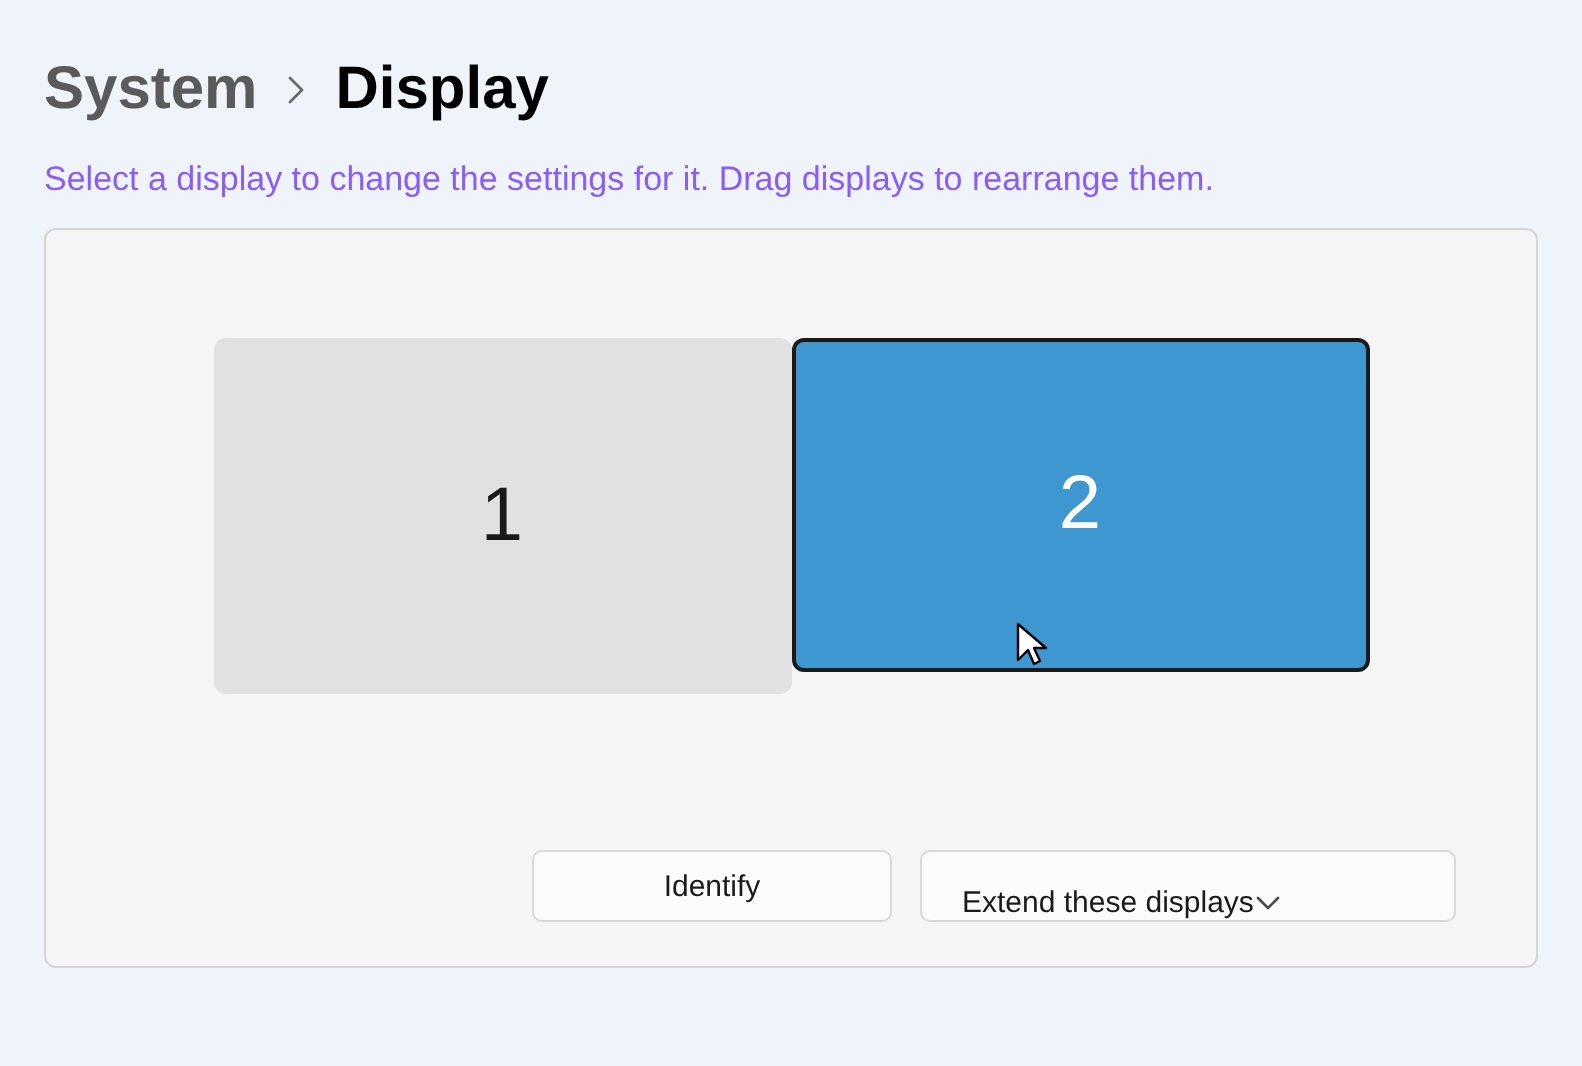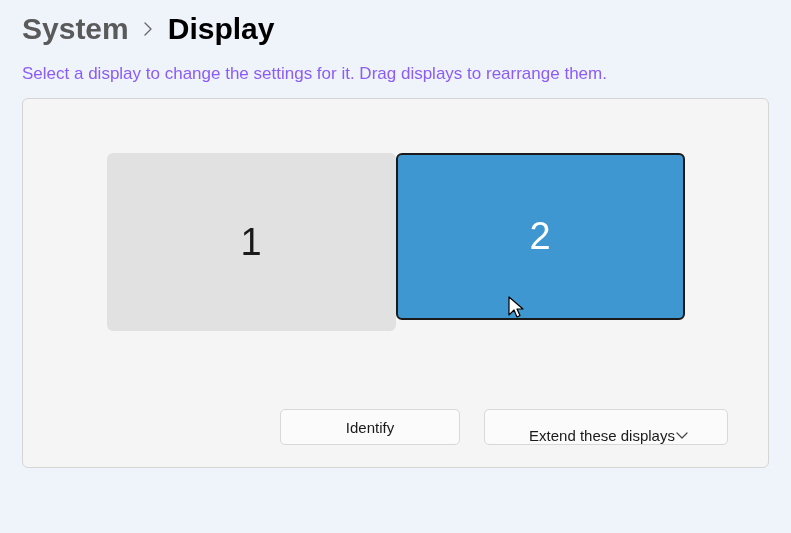--- a/index.html
+++ b/index.html
@@ -9,21 +9,21 @@
       background: #eff4fb;
       font-family: "Segoe UI", -apple-system, sans-serif;
       color: #1a1a1a;
       overflow: hidden;
       position: relative;
     }
     .breadcrumb {
       display: flex;
       align-items: center;
       gap: 14px;
-      padding: 12px 22px 18px 22px;
+      padding: 28px 22px 18px 22px;
     }
     .breadcrumb-parent {
       font-size: 30px;
       font-weight: 600;
       color: #5a5a5a;
       cursor: pointer;
     }
     .breadcrumb-sep { font-size: 22px; color: #6a6a6a; }
     .breadcrumb-current { font-size: 30px; font-weight: 600; color: #000000; }
     .helper {
@@ -64,39 +64,39 @@
     .monitor-2 {
       background: #3f97d1;
       color: #ffffff;
       border: 2px solid #1a1a1a;
       height: 167px;
       position: relative;
     }
     .actions {
       display: flex;
       justify-content: flex-end;
-      gap: 24px;
+      gap: 14px;
       margin-top: 40px;
     }
     .btn {
       background: #fbfbfb;
       border: 1px solid #d8d8d8;
       border-radius: 5px;
       height: 36px;
       font-size: 15px;
       color: #1a1a1a;
       cursor: pointer;
       display: flex;
       align-items: center;
       justify-content: center;
       padding: 0 22px;
       font-family: inherit;
     }
     .btn-identify { width: 180px; }
-    .btn-mode { width: 244px; justify-content: center; padding: 16px 14px 0 20px; }
+    .btn-mode { width: 268px; justify-content: flex-start; padding: 16px 14px 0 20px; }
     .chev { display:inline-flex; }
     .cursor-icon {
       position: absolute;
       left: 108px;
       top: 130px;
       pointer-events: none;
     }
   </style>
 </head>
 <body>

